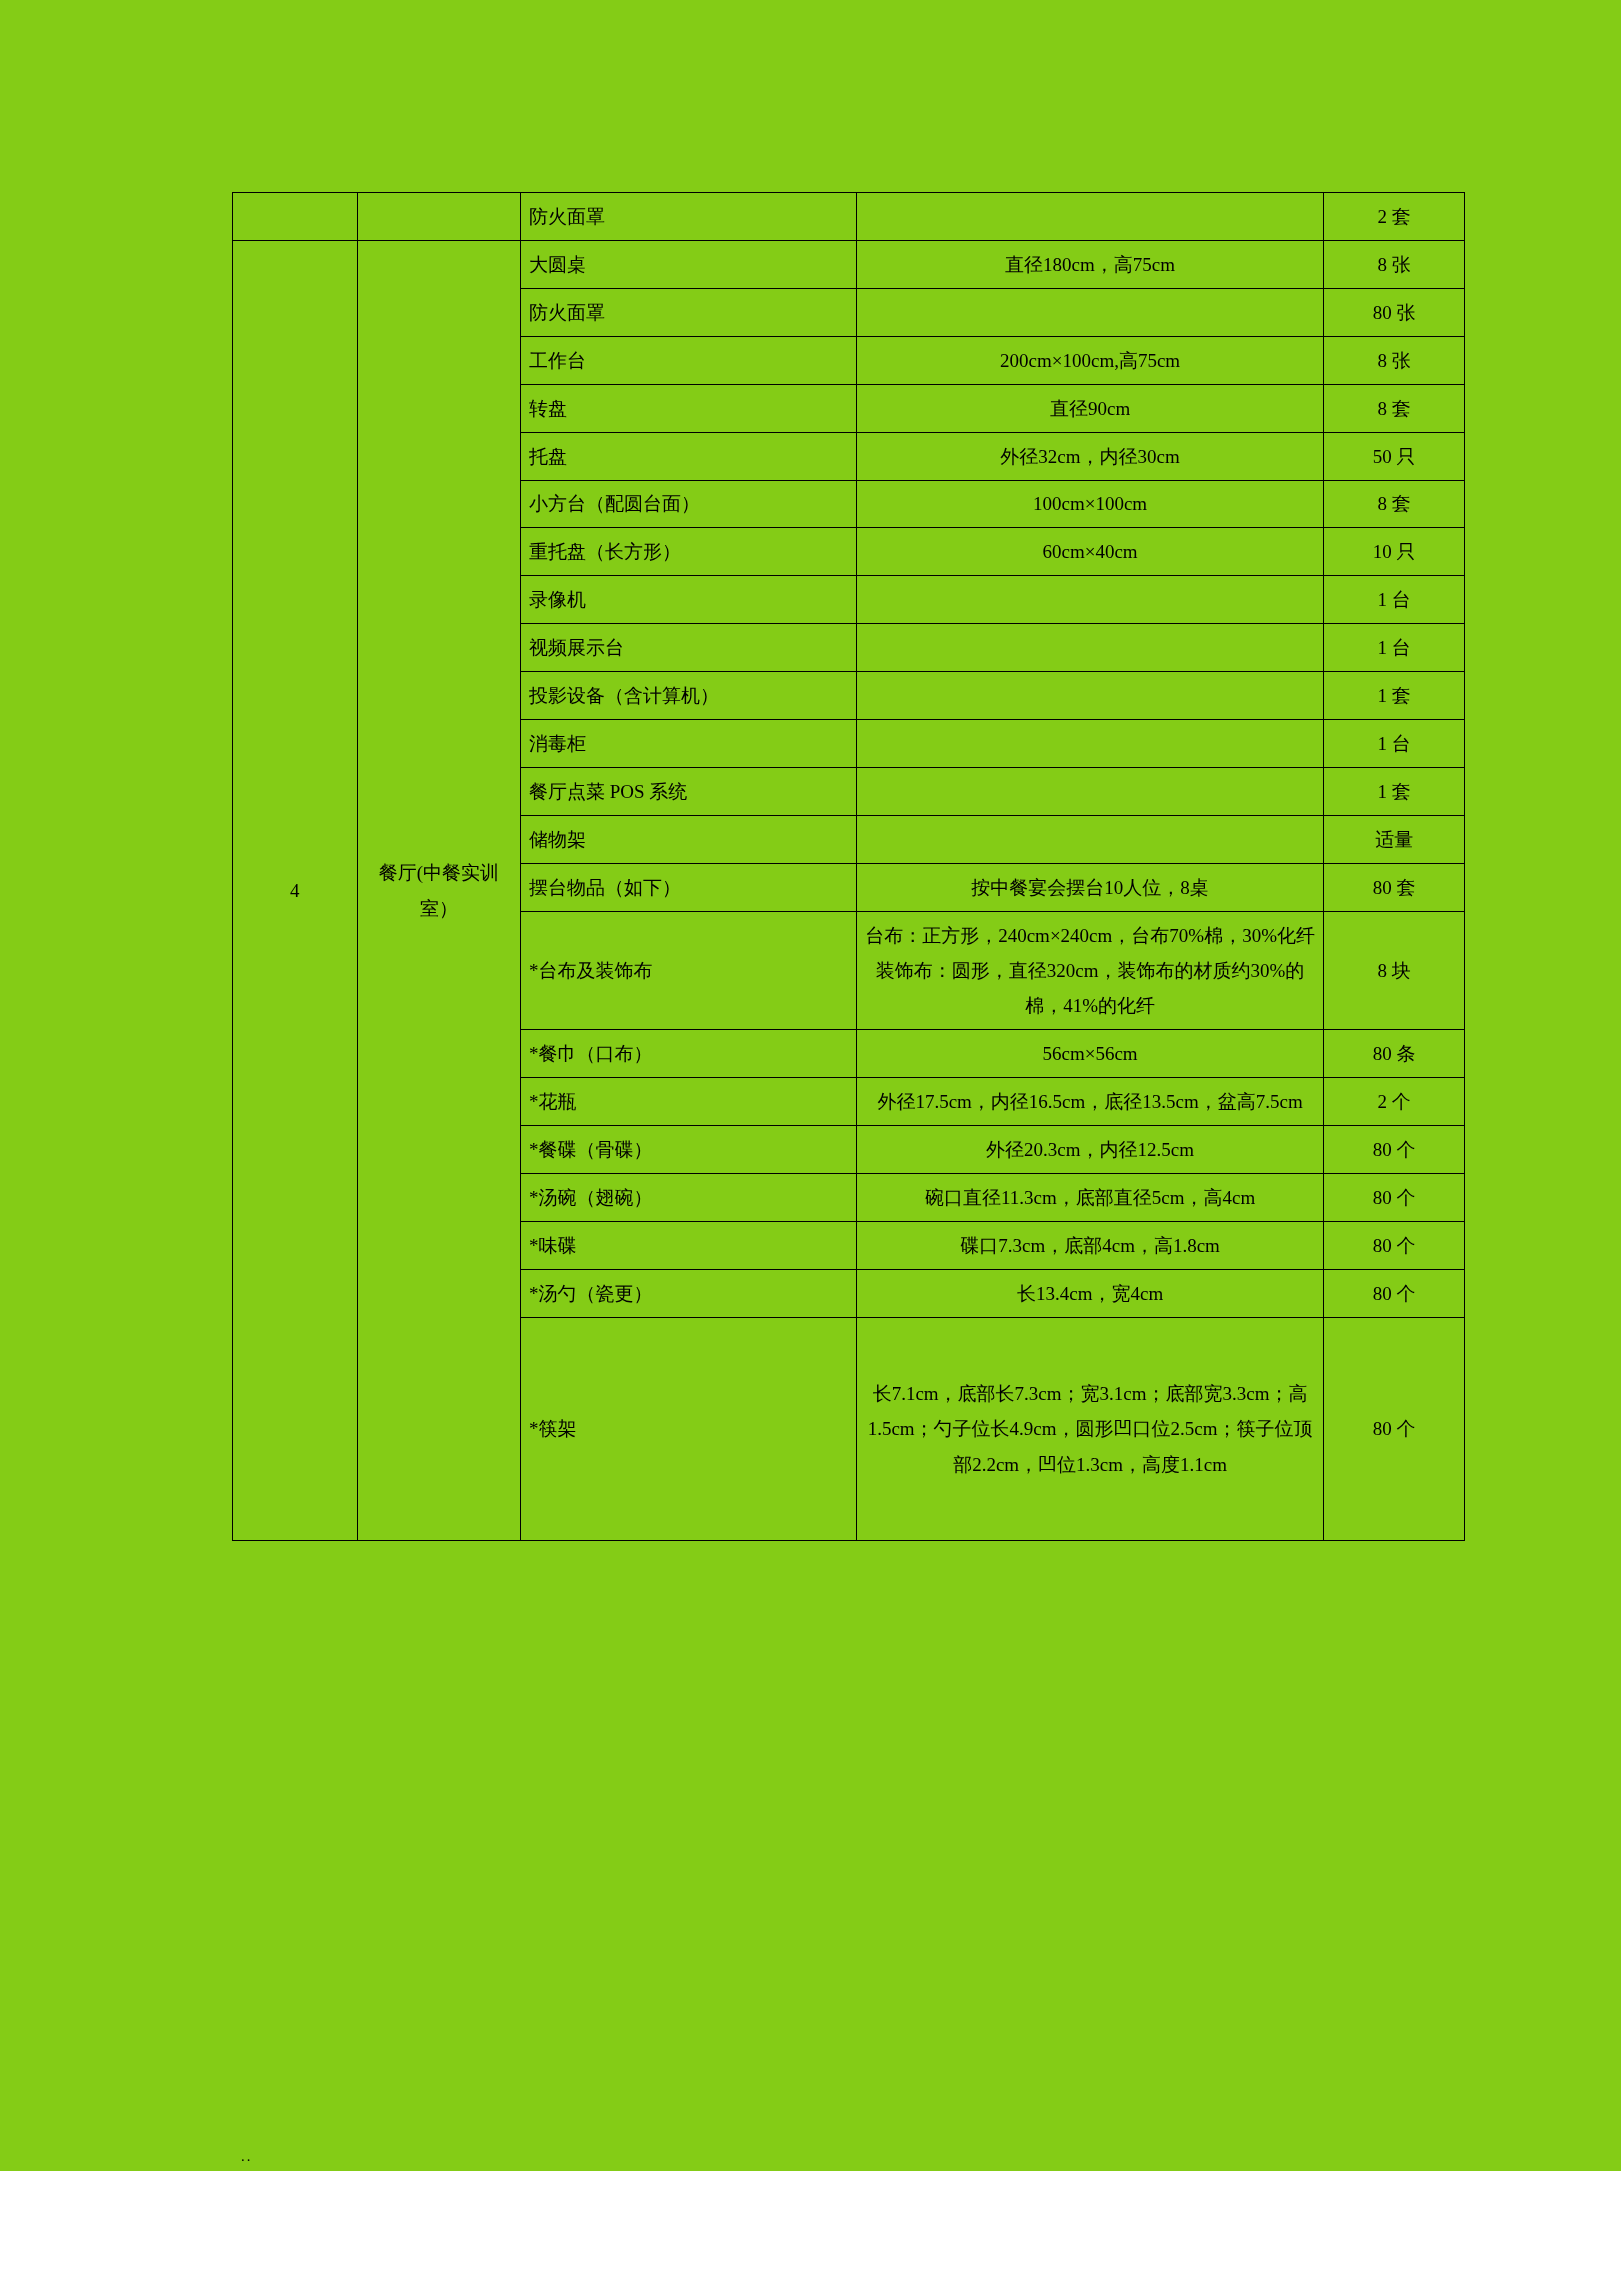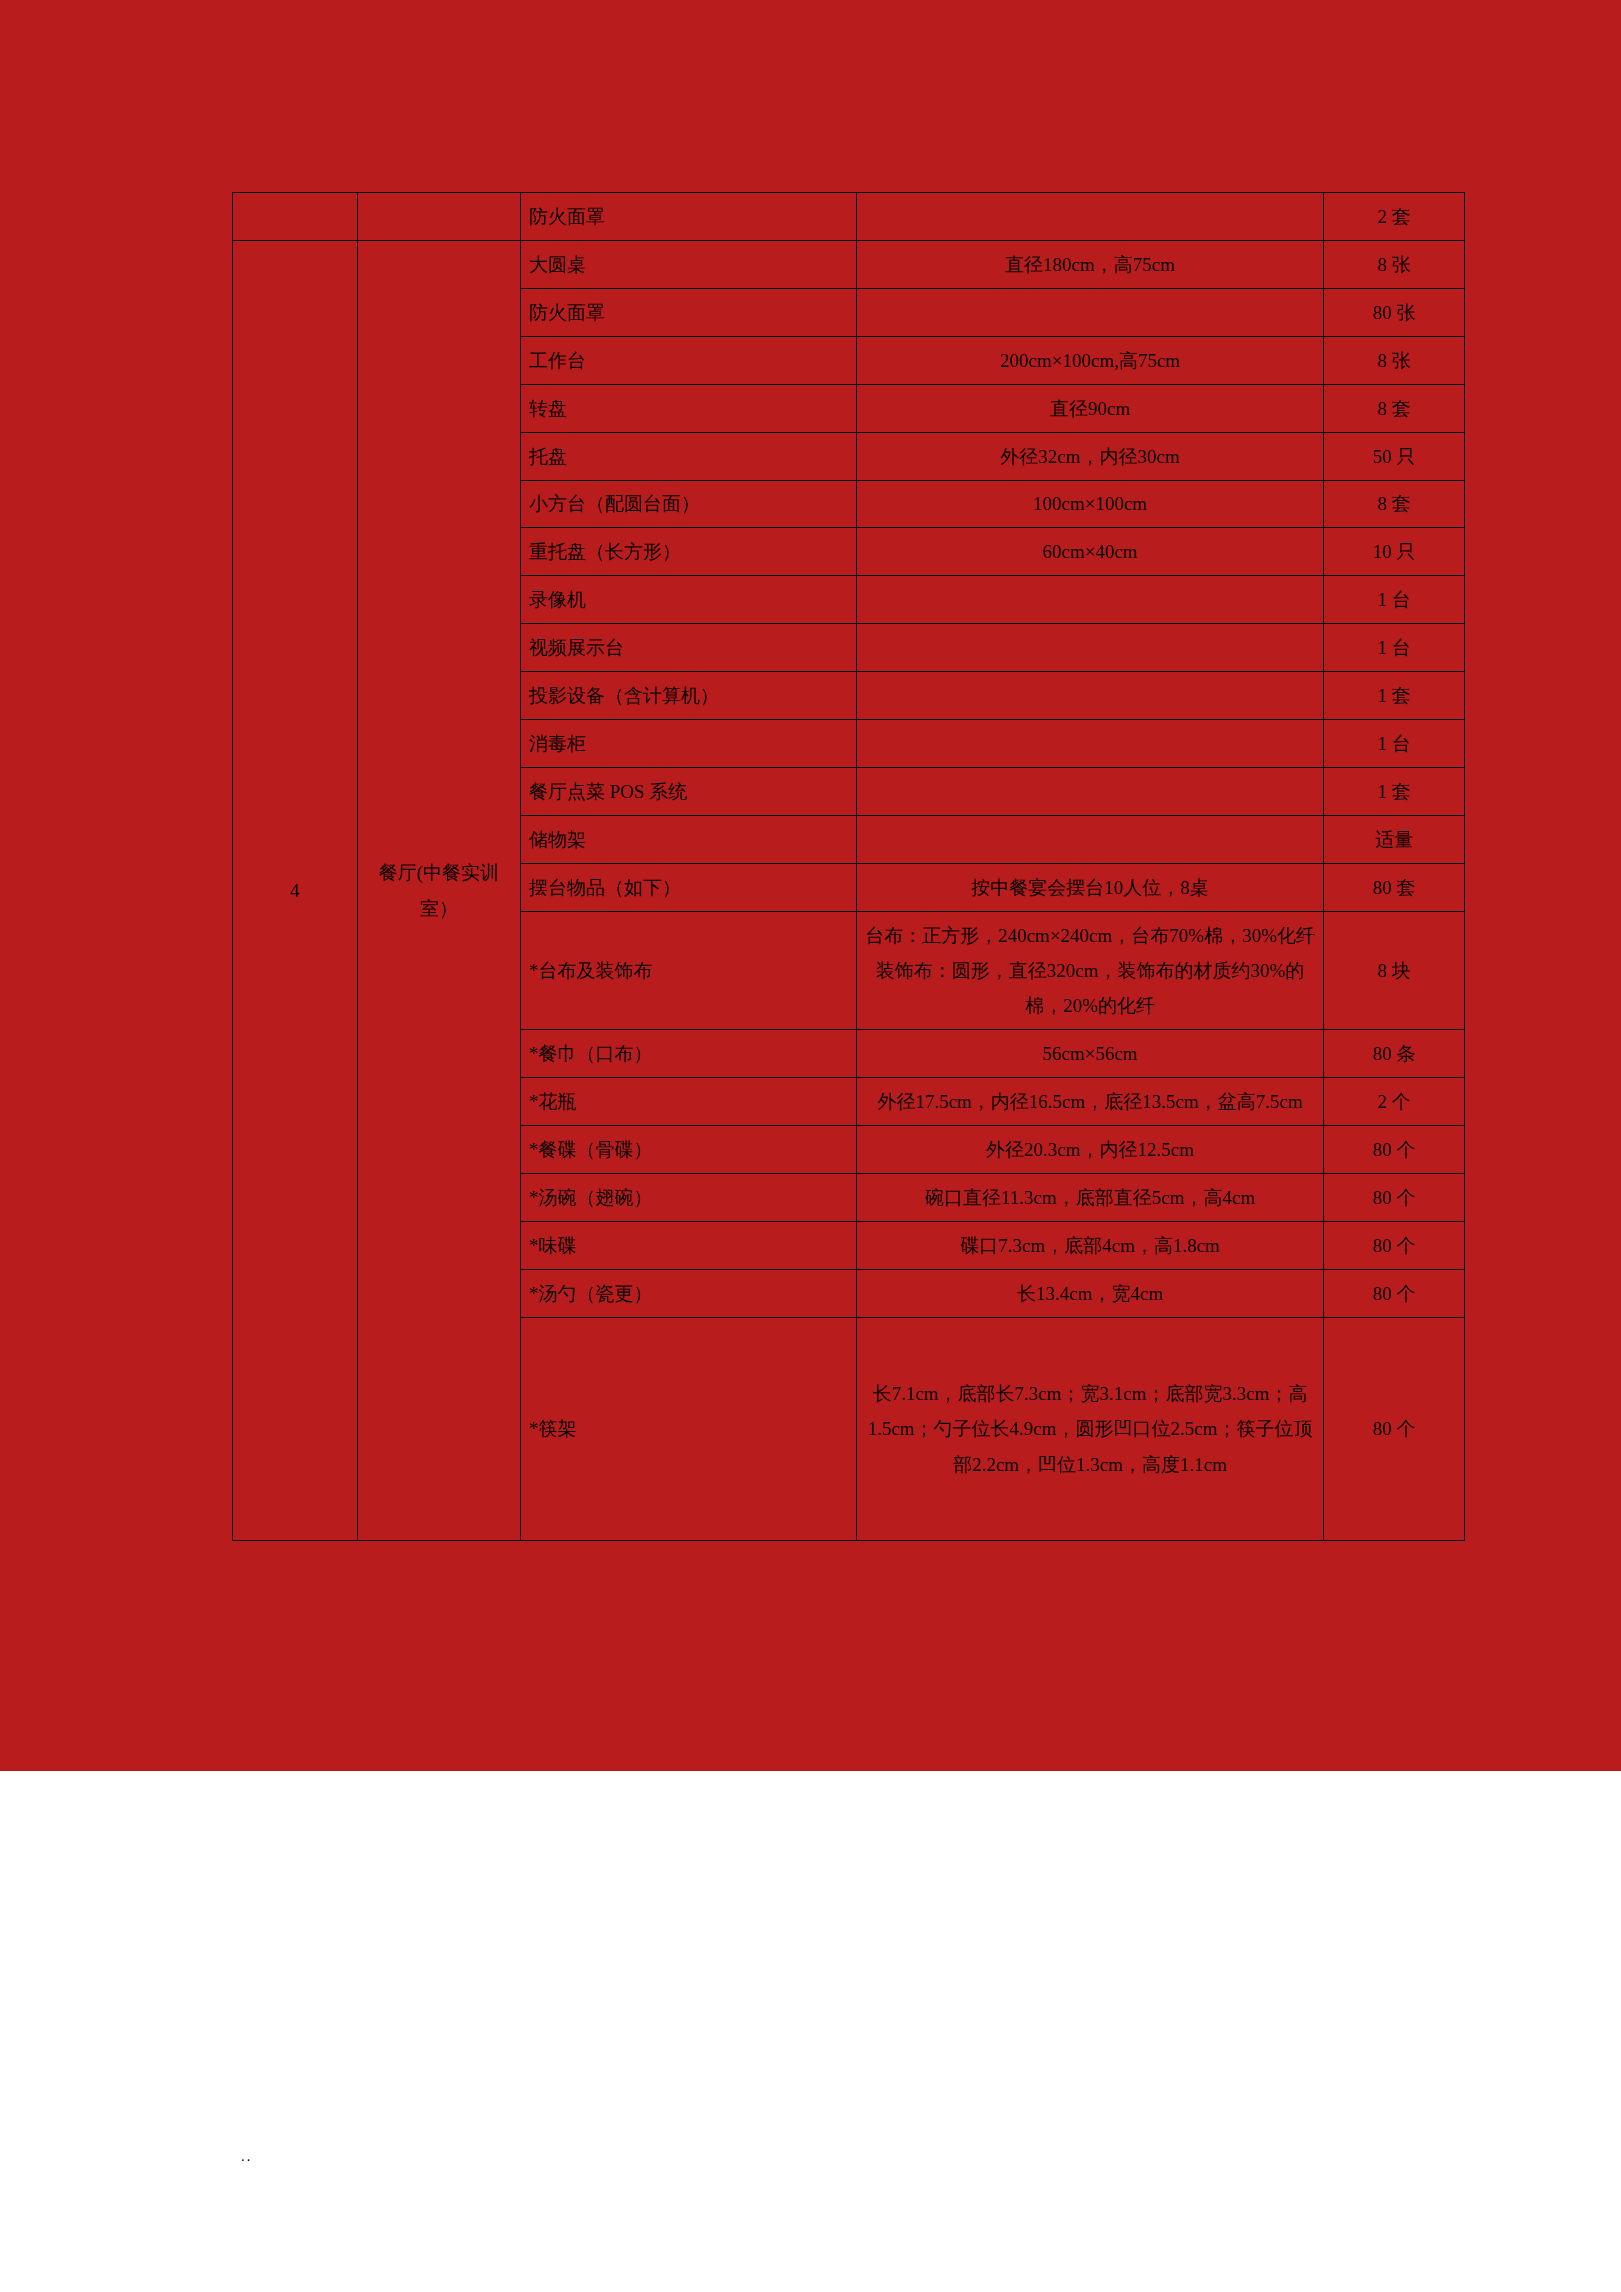--- a/index.html
+++ b/index.html
@@ -12,22 +12,22 @@
     height: 2293px;
     font-family: "Liberation Serif", "DejaVu Serif", serif;
     color: #000000;
     position: relative;
   }
   .page {
     position: absolute;
     left: 0;
     top: 0;
     width: 1621px;
-    height: 1771px;
-    background: #b91c1c;
+    height: 2171px;
+    background: #84cc16;
   }
   .doc-table {
     position: absolute;
     left: 232px;
     top: 192px;
     width: 1149px;
     border-collapse: collapse;
     table-layout: fixed;
   }
   .doc-table td {
@@ -155,21 +155,21 @@
       </tr>
 
       <tr>
         <td class="col-item">摆台物品（如下）</td>
         <td class="col-spec">按中餐宴会摆台10人位，8桌</td>
         <td class="col-qty">80 套</td>
       </tr>
 
       <tr>
         <td class="col-item">*台布及装饰布</td>
-        <td class="col-spec multiline">台布：正方形，240cm×240cm，台布70%棉，30%化纤 装饰布：圆形，直径320cm，装饰布的材质约30%的棉，20%的化纤</td>
+        <td class="col-spec multiline">台布：正方形，240cm×240cm，台布70%棉，30%化纤 装饰布：圆形，直径320cm，装饰布的材质约30%的棉，41%的化纤</td>
         <td class="col-qty">8 块</td>
       </tr>
 
       <tr>
         <td class="col-item">*餐巾（口布）</td>
         <td class="col-spec">56cm×56cm</td>
         <td class="col-qty">80 条</td>
       </tr>
 
       <tr>

